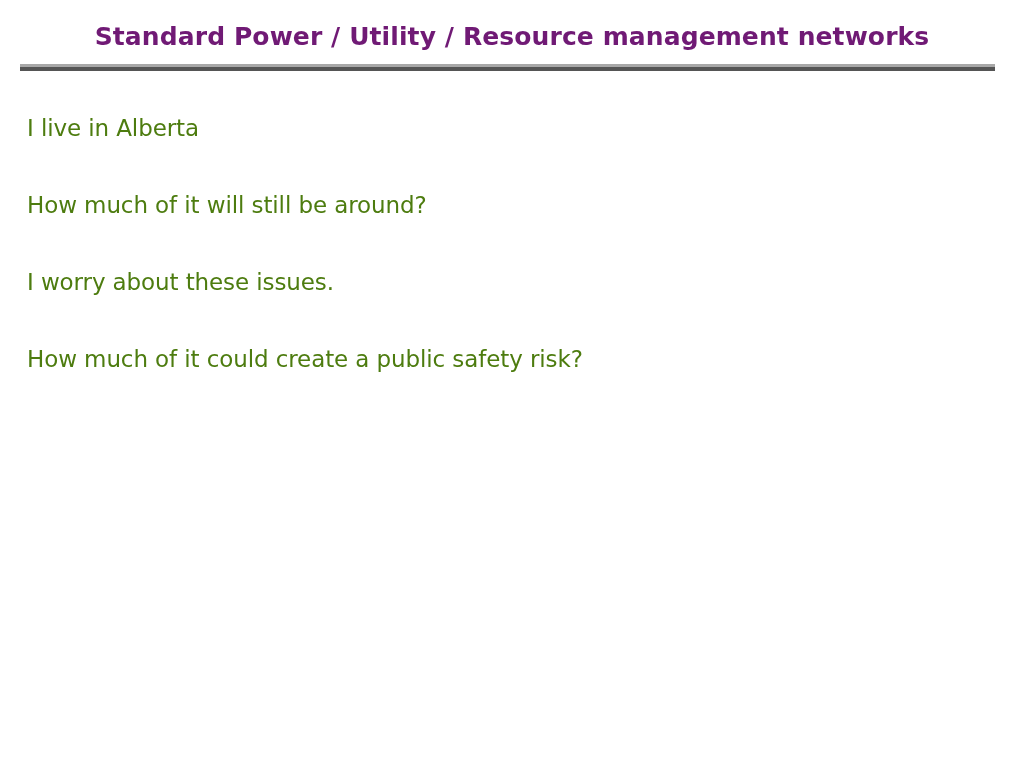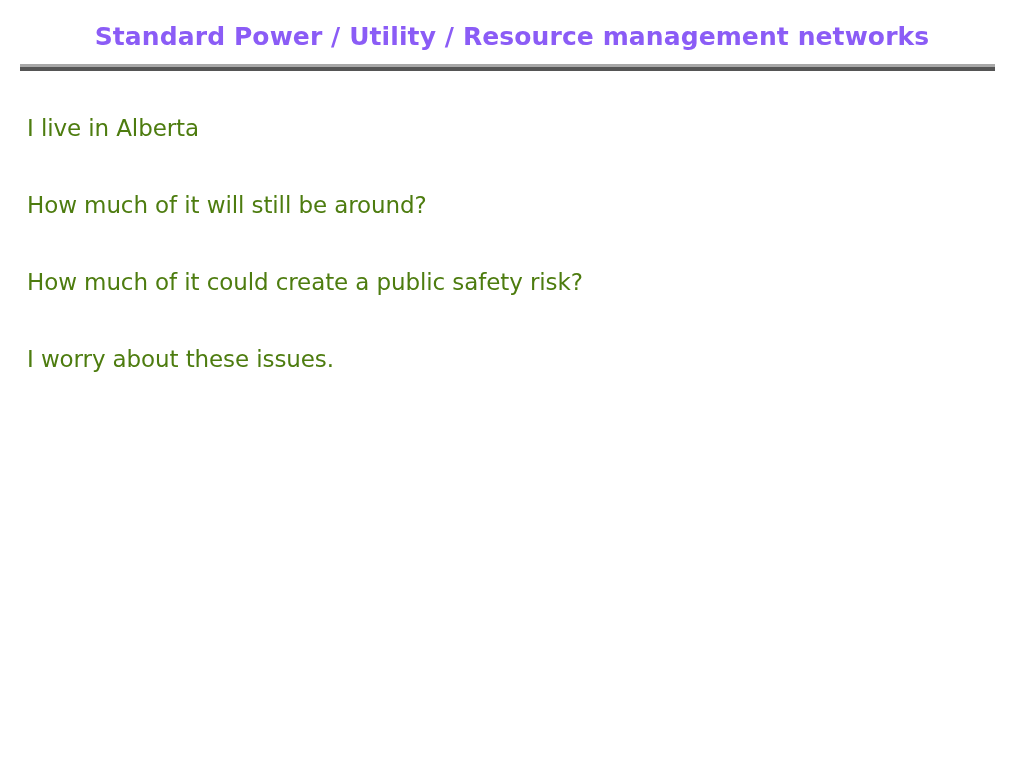--- a/index.html
+++ b/index.html
@@ -22,21 +22,21 @@
     background: #ffffff;
   }
 
   
   .slide-title {
     position: absolute;
     left: 0;
     top: 22px;
     width: 1024px;
     text-align: center;
-    color: #8b5cf6;
+    color: #701a75;
     font-family: "DejaVu Sans", sans-serif;
     font-size: 25px;
     font-weight: 600;
     letter-spacing: 0.1px;
     white-space: nowrap;
   }
 
   
   .title-rule {
     position: absolute;
@@ -89,17 +89,17 @@
   <div class="slide-title">Standard Power / Utility / Resource management networks</div>
 
   <div class="title-rule">
     <div class="rule-light"></div>
     <div class="rule-dark"></div>
   </div>
 
   <div class="body-block">
     <div class="body-line">I live in Alberta</div>
     <div class="body-line">How much of it will still be around?</div>
+    <div class="body-line">I worry about these issues.</div>
     <div class="body-line">How much of it could create a public safety risk?</div>
-    <div class="body-line">I worry about these issues.</div>
   </div>
 
 </div>
 
 </body></html>

